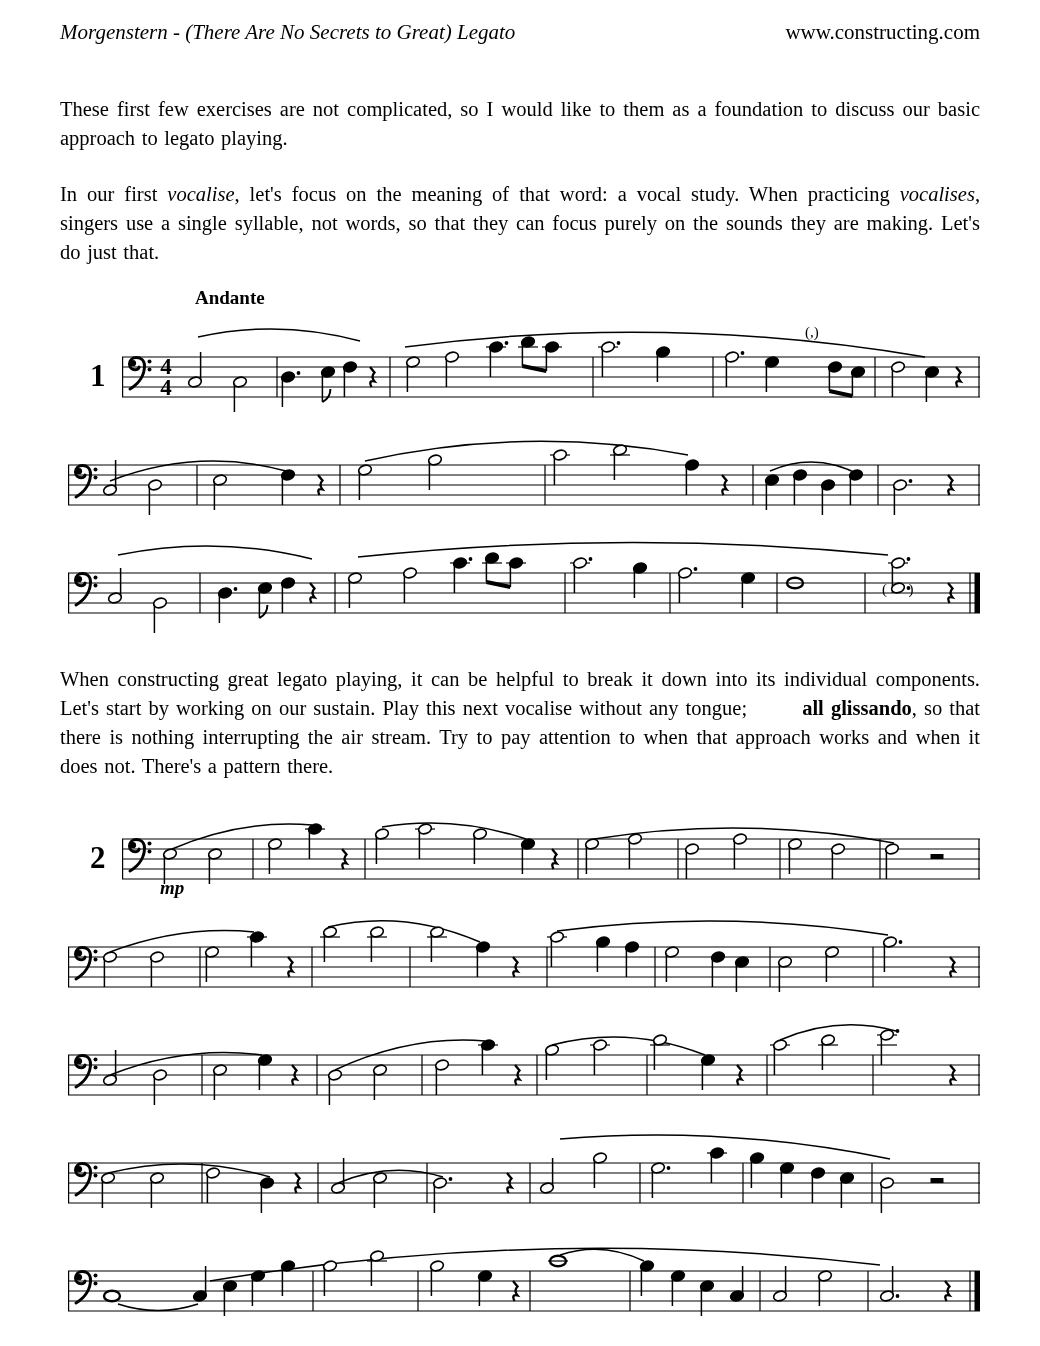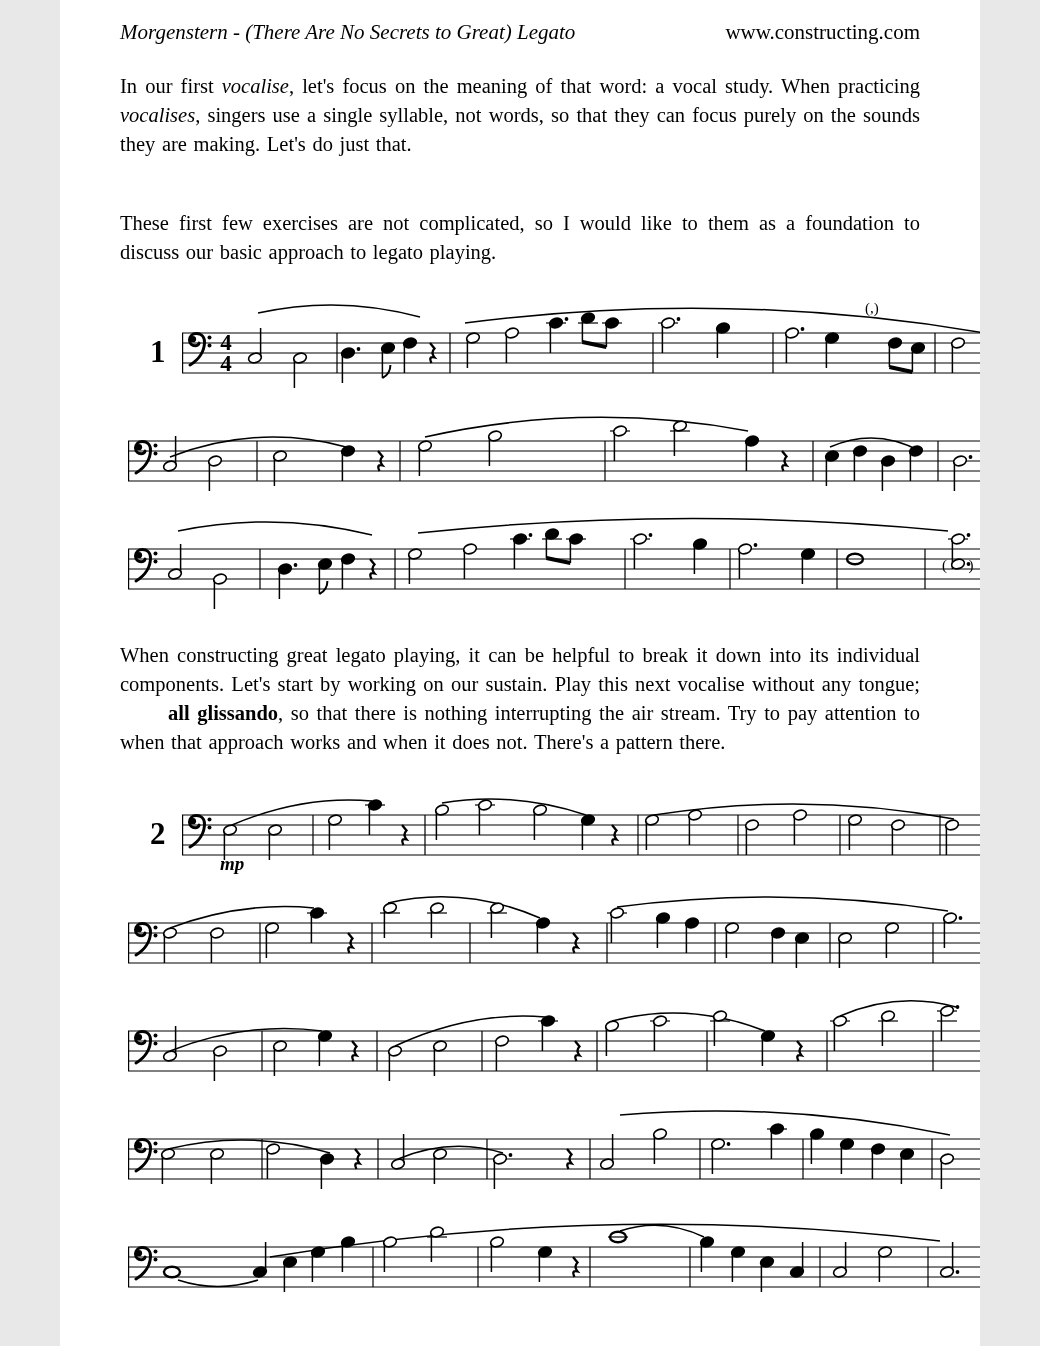--- a/index.html
+++ b/index.html
@@ -1,17 +1,17 @@
 <!DOCTYPE html>
 <html><head>
 <meta charset="utf-8">
 <style>
   html,body{margin:0;padding:0;background:#e8e8e8;}
   .page{
-    width:920px;height:1346px;box-sizing:border-box;
+    width:1040px;height:1346px;box-sizing:border-box;
     padding:20px 60px 8px;margin:0 auto;background:#ffffff;color:#000;
     font-family:"Liberation Serif", serif;position:relative;overflow:hidden;
   }
   .header{display:flex;justify-content:space-between;align-items:baseline;font-size:21px;}
   .title{font-style:italic;}
   .site{font-style:normal;}
   .body-text{font-size:20.5px;line-height:29px;text-align:justify;margin:0;word-spacing:1.5px;}
   .p1{margin-top:50px;}
   .p2{margin-top:27px;}
   .p3{margin-top:30px;}
@@ -27,25 +27,26 @@
 </head>
 <body>
 
 <div class="page">
 
   <div class="header">
     <span class="title">Morgenstern - (There Are No Secrets to Great) Legato</span>
     <span class="site">www.constructing.com</span>
   </div>
 
+  <p class="body-text p1"><span>These first few exercises are not complicated, so I would like to them as a foundation to discuss our basic approach to legato playing.</span></p>
+
   <p class="body-text p2"><span>In our first </span><span class="it">vocalise</span><span>, let's focus on the meaning of that word: a vocal study. When practicing </span><span class="it">vocalises</span><span>, singers use a single syllable, not words, so that they can focus purely on the sounds they are making. Let's do just that.</span></p>
 
-  <p class="body-text p1"><span>These first few exercises are not complicated, so I would like to them as a foundation to discuss our basic approach to legato playing.</span></p>
-
   <section class="exercise ex1">
+    <div class="tempo t1">Andante</div>
     <div class="systems" id="ex1-systems">
         <svg viewBox="0 0 920 108" width="920" height="108">
           <line x1="62" y1="46" x2="920" y2="46" stroke="#000" stroke-width="1"></line>
           <line x1="62" y1="56" x2="920" y2="56" stroke="#000" stroke-width="1"></line>
           <line x1="62" y1="66" x2="920" y2="66" stroke="#000" stroke-width="1"></line>
           <line x1="62" y1="76" x2="920" y2="76" stroke="#000" stroke-width="1"></line>
           <line x1="62" y1="86" x2="920" y2="86" stroke="#000" stroke-width="1"></line>
           <line x1="62.6" y1="46" x2="62.6" y2="86" stroke="#000" stroke-width="1.2"></line>
           <line x1="217" y1="46" x2="217" y2="86" stroke="#000" stroke-width="1.2"></line>
           <line x1="330" y1="46" x2="330" y2="86" stroke="#000" stroke-width="1.2"></line>

